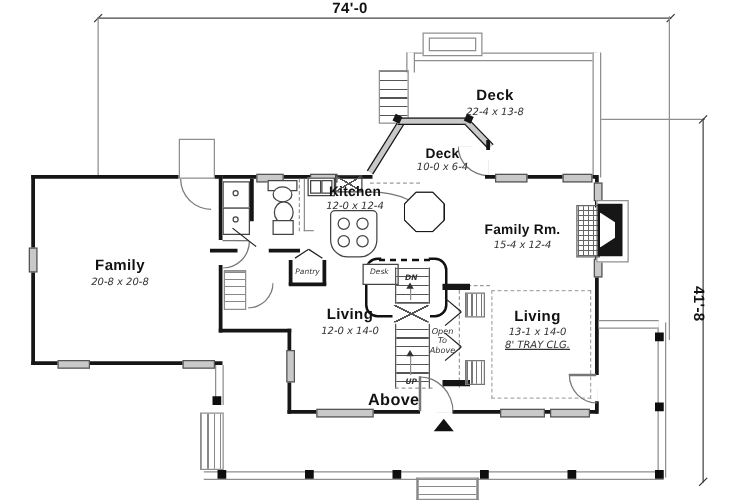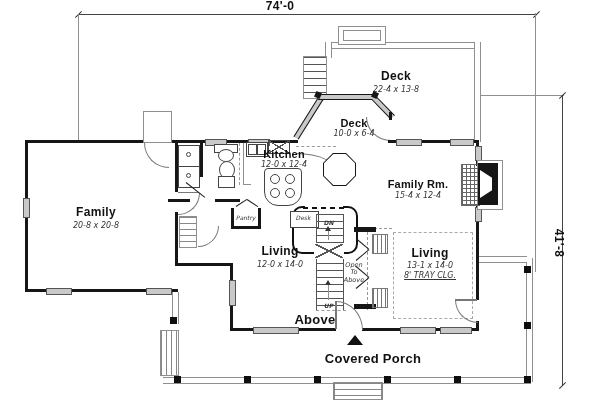--- a/index.html
+++ b/index.html
@@ -200,21 +200,20 @@
   <div class="a dims" style="left:398px;top:261px;width:64px;height:10px;">13-1 x 14-0</div>
   <div class="a dims" style="left:396px;top:271px;width:68px;height:10px;text-decoration:underline;">8' TRAY CLG.</div>
   <div class="a arc-bl" style="left:455px;top:300px;width:22px;height:22px;"></div>
   <div class="a leaf" style="left:455px;top:299px;width:22px;height:2px;"></div>
 
   <div class="a lbl" style="left:292px;top:313px;width:46px;height:15px;font-size:13px;">Above</div>
   <div class="a leaf" style="left:335px;top:301px;width:2px;height:28px;"></div>
   <div class="a arc-tr" style="left:336px;top:301px;width:26px;height:28px;"></div>
   <div class="a entry-tri" style="left:347px;top:335px;"></div>
 
-  <div class="a lbl" style="left:298px;top:352px;width:150px;height:17px;font-size:13px;">Covered Porch</div>
   <div class="a rail-v" style="left:172px;top:292px;width:5px;height:32px;"></div>
   <div class="a post" style="left:170px;top:317px;width:7px;height:7px;"></div>
   <div class="a gbox treads-s" style="left:160px;top:330px;width:17px;height:44px;"></div>
   <div class="a rail-h" style="left:163px;top:377px;width:368px;height:5px;"></div>
   <div class="a rail-v" style="left:526px;top:258px;width:5px;height:124px;"></div>
   <div class="a rail-h" style="left:479px;top:256px;width:48px;height:5px;"></div>
   <div class="a post" style="left:174px;top:376px;width:7px;height:7px;"></div>
   <div class="a post" style="left:244px;top:376px;width:7px;height:7px;"></div>
   <div class="a post" style="left:314px;top:376px;width:7px;height:7px;"></div>
   <div class="a post" style="left:384px;top:376px;width:7px;height:7px;"></div>

